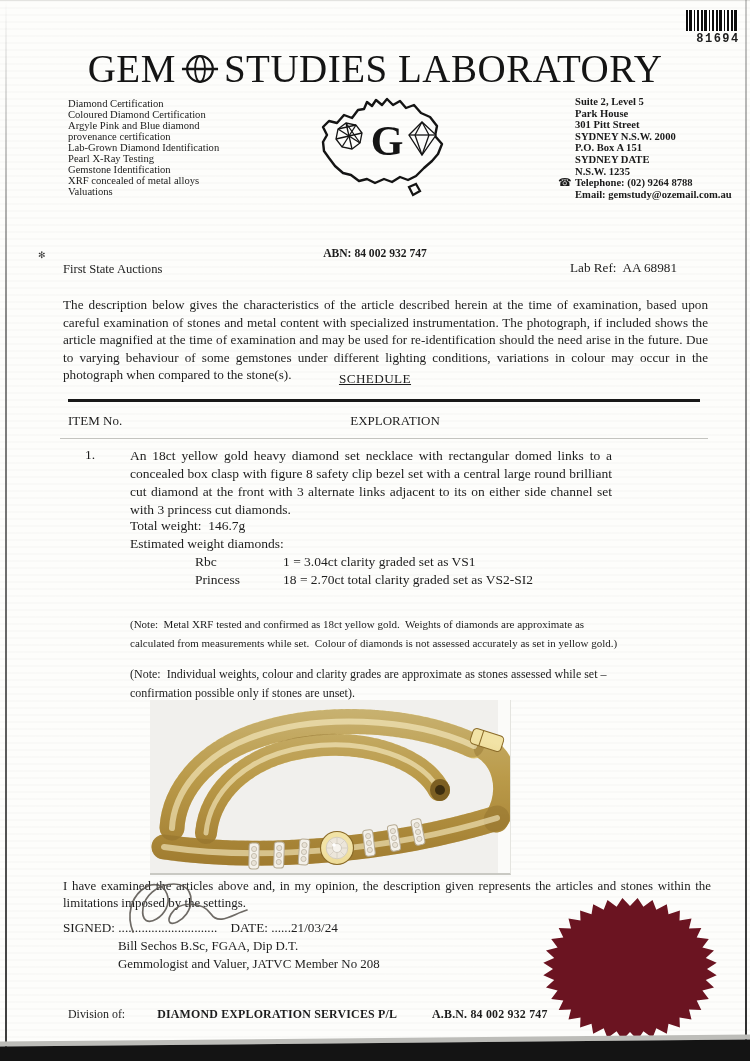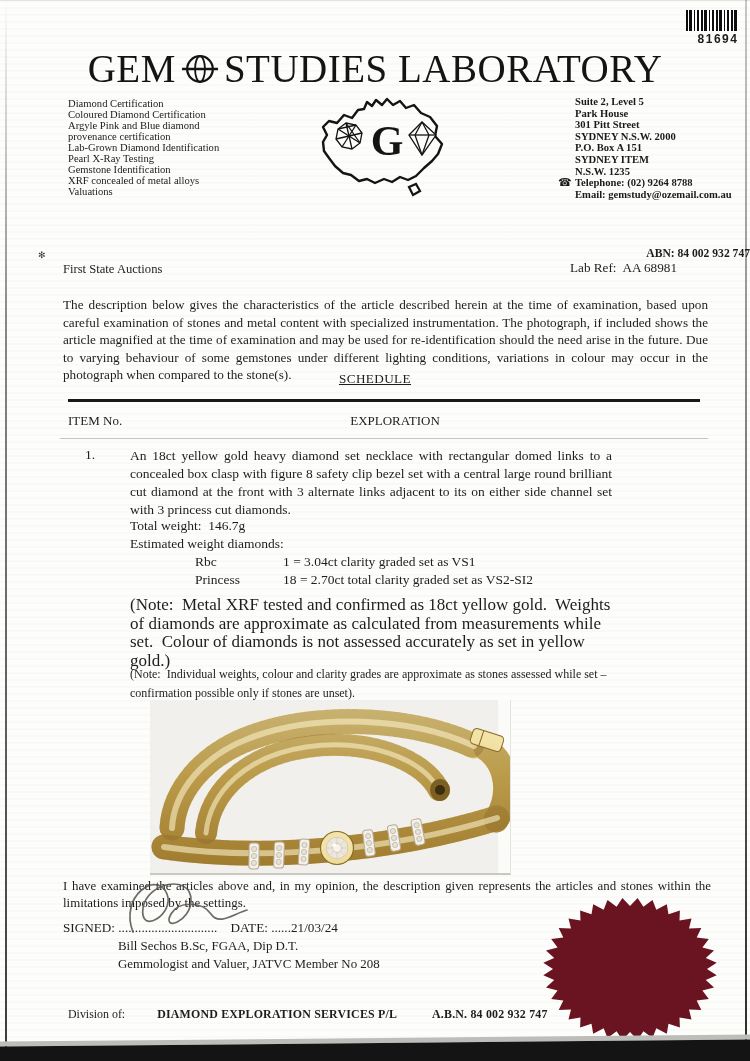--- a/index.html
+++ b/index.html
@@ -10,53 +10,53 @@
   .b{font-weight:bold;}
   .prewrap{white-space:pre-wrap;}
   
   .title-row{top:46px;left:0;width:100%;display:flex;justify-content:center;align-items:center;gap:5px;
     font-size:39px;letter-spacing:.5px;color:#141414;}
   .svc{top:98px;left:68px;font-size:10.6px;line-height:11px;font-weight:normal;color:#1a1a1a;}
   .addr{top:96px;left:575px;font-size:10.6px;line-height:11.6px;font-weight:bold;color:#1a1a1a;}
   .addr .phone-row{position:relative;}
   .addr .phone-icon{position:absolute;left:-17px;top:0;font-weight:normal;font-size:11px;}
   .subtitle{top:204px;left:0;width:100%;text-align:center;font-size:13.6px;font-weight:bold;letter-spacing:.3px;}
-  .abn{top:247px;left:0;width:100%;text-align:right;font-size:11.6px;font-weight:bold;}
+  .abn{top:247px;left:0;width:100%;text-align:center;font-size:11.6px;font-weight:bold;}
   .client{top:262px;left:63px;font-size:12.6px;}
   .labref{top:260px;left:570px;font-size:13.2px;}
   .intro{top:296px;left:63px;width:645px;font-size:13.2px;line-height:17.6px;text-align:justify;}
   .schedule-h{top:371px;left:0;width:100%;text-align:center;font-size:13.2px;letter-spacing:.4px;text-decoration:underline;}
   .rule-thick{top:399px;left:68px;width:632px;height:2.6px;background:#191919;}
   .rule-thin{top:438px;left:60px;width:648px;height:1px;background:#c4c4c0;}
   .item-no-h{top:413px;left:68px;font-size:13px;}
   .desc-h{top:413px;left:130px;width:530px;text-align:center;font-size:13px;}
   .item-num{top:447px;left:85px;font-size:13.5px;}
   .item-desc{top:447px;left:130px;width:482px;font-size:13.5px;line-height:18px;text-align:justify;}
   .tw{top:518px;left:130px;font-size:13.5px;}
   .ew{top:536px;left:130px;font-size:13.5px;}
   .wrow1{top:554px;}
   .wrow2{top:572px;}
   .wname{position:absolute;left:195px;font-size:13.5px;}
   .wdetail{position:absolute;left:283px;font-size:13.5px;}
-  .note1{top:596px;left:130px;width:497px;font-size:17px;line-height:18.5px;}
+  .note1{top:615px;left:130px;width:497px;font-size:11px;line-height:18.5px;}
   .note2{top:665px;left:130px;width:497px;font-size:12px;line-height:18.5px;}
   .photo{top:700px;left:150px;width:360px;height:173px;background:#f1f0ed;border-bottom:2px solid #c9c9c3;border-right:1px solid #e4e4df;}
   .statement{top:878px;left:63px;width:648px;font-size:12.9px;line-height:17px;text-align:justify;}
   .signed-line{top:920px;left:63px;font-size:13.2px;}
   .signed-line .gap{display:inline-block;width:10px;}
   .signatory{top:938px;left:118px;font-size:12.9px;line-height:17.5px;}
   .signature-svg{top:866px;left:115px;pointer-events:none;}
   .seal-svg{top:896px;left:540px;}
   .division{top:1007px;left:68px;font-size:11.9px;}
   .division .b{letter-spacing:.2px;margin-left:29px;}
   
   .barcode-wrap{top:10px;left:684px;width:56px;text-align:center;}
   .bars{height:21px;width:52px;margin:0 auto;
     background:repeating-linear-gradient(90deg,#0d0d0d 0 2px,#fff 2px 3px,#0d0d0d 3px 6px,#fff 6px 8px,#0d0d0d 8px 9px,#fff 9px 11px,#0d0d0d 11px 12.5px,#fff 12.5px 15px);}
-  .bars-num{font-family:Liberation Sans, sans-serif;font-weight:bold;font-size:12px;letter-spacing:1.5px;margin-top:1px;margin-left:12px;}
+  .bars-num{font-family:Liberation Mono, monospace;font-weight:bold;font-size:12px;letter-spacing:1.5px;margin-top:1px;margin-left:12px;}
   
   .edge-left{left:5px;top:0;width:2px;height:100%;background:linear-gradient(180deg,rgba(40,40,40,0) 0%,rgba(40,40,40,.55) 30%,rgba(25,25,25,.85) 100%);}
   .edge-right{right:3px;top:0;width:2px;height:100%;background:linear-gradient(180deg,rgba(40,40,40,.25) 0%,rgba(30,30,30,.7) 60%,rgba(20,20,20,.9) 100%);}
   .edge-top{left:0;top:0;width:100%;height:1px;background:#e3e3e0;}
   .edge-bottom-gray{left:-8px;top:1038px;width:766px;height:5px;background:#bdbdb9;transform:rotate(-.55deg);}
   .edge-bottom{left:-8px;top:1043px;width:770px;height:22px;background:#141414;transform:rotate(-.55deg);}
   .speck{top:250px;left:38px;font-size:9px;color:#333;}
 </style>
 </head>
 <body>
@@ -116,21 +116,21 @@
       </g>
     </svg>
   </div>
 
   <div class="abs addr">
     <div>Suite 2, Level 5</div>
     <div>Park House</div>
     <div>301 Pitt Street</div>
     <div>SYDNEY N.S.W. 2000</div>
     <div>P.O. Box A 151</div>
-    <div>SYDNEY ITEM</div>
+    <div>SYDNEY DATE</div>
     <div>N.S.W. 1235</div>
     <div class="phone-row">
       <span class="phone-icon">☎</span>
       <span>Telephone: (02) 9264 8788</span>
     </div>
     <div>Email: gemstudy@ozemail.com.au</div>
   </div>
 
   <div class="abs abn">ABN: 84 002 932 747</div>
   <div class="abs speck">✻</div>

